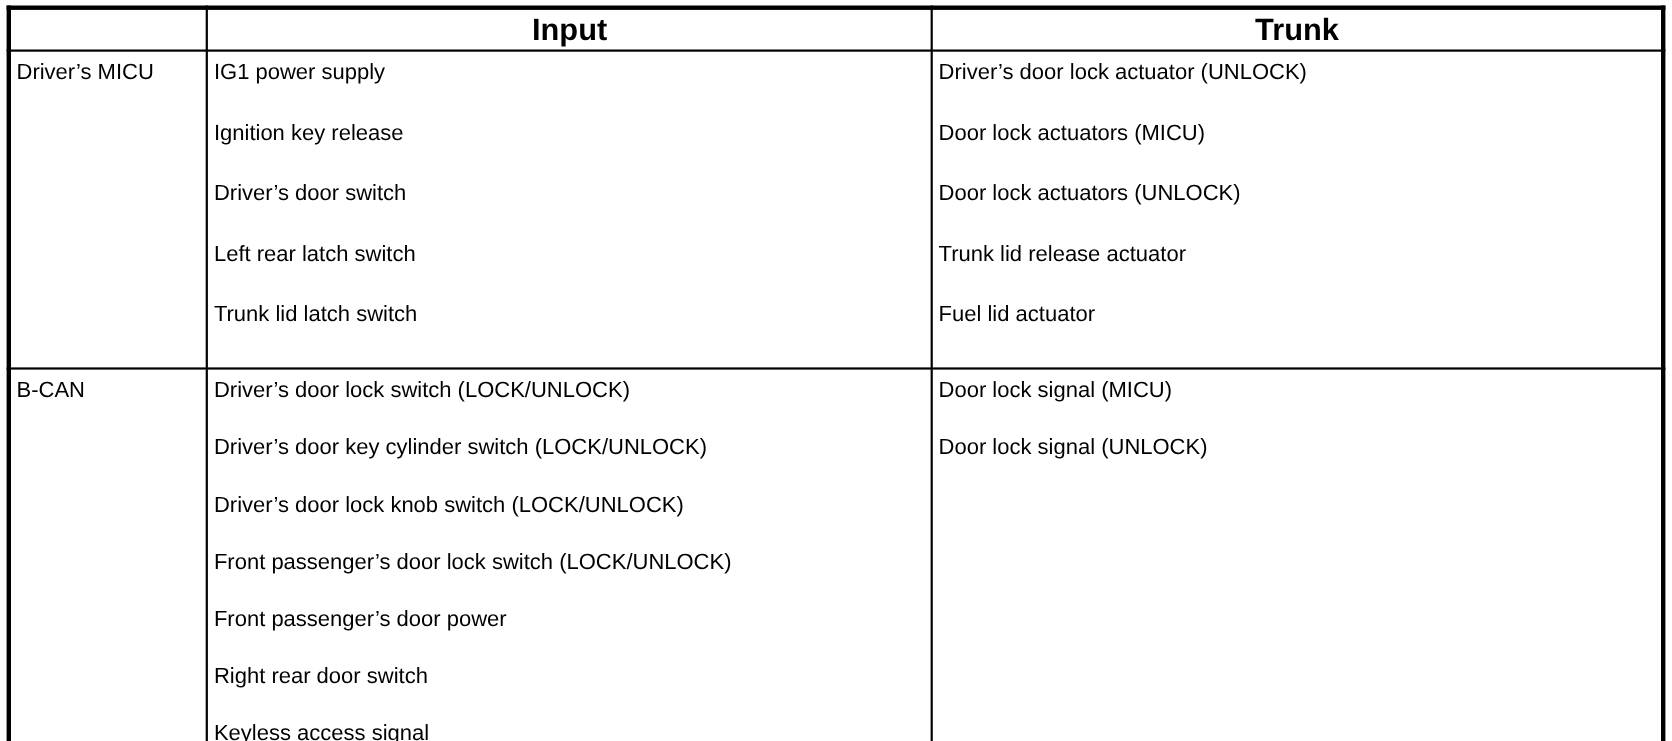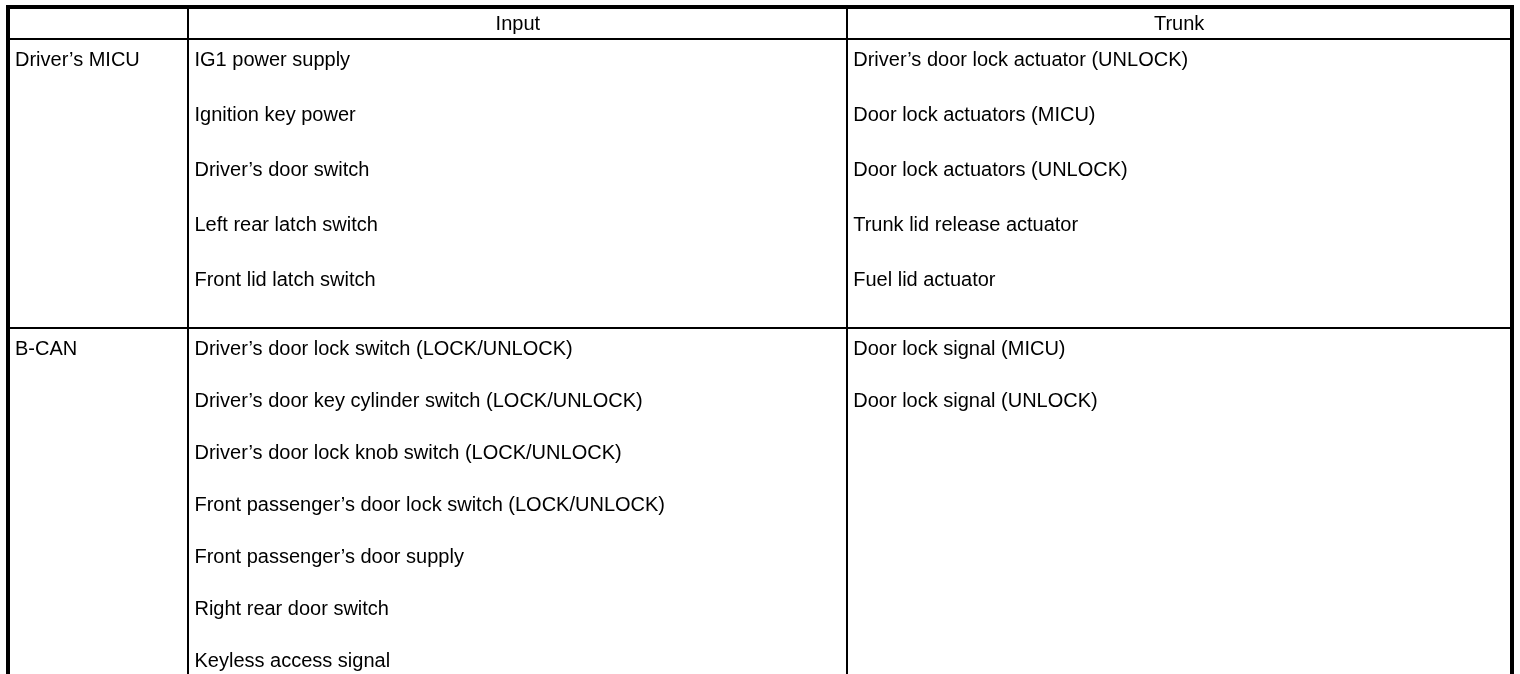--- a/index.html
+++ b/index.html
@@ -30,22 +30,22 @@
     border: 2px solid #000000;
   }
   table.io-table {
     border: 4px solid #000000;
   }
   col.c-source { width: 180px; }
   col.c-input  { width: 657px; }
   col.c-output { width: 663px; }
   th.head-cell {
     height: 32px;
-    font-size: 20px;
-    font-weight: normal;
+    font-size: 28px;
+    font-weight: bold;
     text-align: center;
     vertical-align: middle;
     padding: 2px 14px;
     border-bottom: 3px solid #000000;
   }
   td.body-cell {
     vertical-align: top;
     padding: 8px 4px 4px 5px;
     font-size: 20px;
     line-height: 22px;
@@ -79,41 +79,41 @@
         <th class="head-cell"></th>
         <th class="head-cell">Input</th>
         <th class="head-cell">Trunk</th>
       </tr>
     </thead>
     <tbody>
       <tr class="row-a">
         <td class="body-cell source-cell">Driver’s MICU</td>
         <td class="body-cell">
             <div class="cell-item">IG1 power supply</div>
-            <div class="cell-item">Ignition key power</div>
+            <div class="cell-item">Ignition key release</div>
             <div class="cell-item">Driver’s door switch</div>
             <div class="cell-item">Left rear latch switch</div>
-            <div class="cell-item">Front lid latch switch</div>
+            <div class="cell-item">Trunk lid latch switch</div>
           </td>
         <td class="body-cell">
             <div class="cell-item">Driver’s door lock actuator (UNLOCK)</div>
             <div class="cell-item">Door lock actuators (MICU)</div>
             <div class="cell-item">Door lock actuators (UNLOCK)</div>
             <div class="cell-item">Trunk lid release actuator</div>
             <div class="cell-item">Fuel lid actuator</div>
           </td>
       </tr>
       <tr class="row-b">
         <td class="body-cell source-cell">B-CAN</td>
         <td class="body-cell">
             <div class="cell-item">Driver’s door lock switch (LOCK/UNLOCK)</div>
             <div class="cell-item">Driver’s door key cylinder switch (LOCK/UNLOCK)</div>
             <div class="cell-item">Driver’s door lock knob switch (LOCK/UNLOCK)</div>
             <div class="cell-item">Front passenger’s door lock switch (LOCK/UNLOCK)</div>
-            <div class="cell-item">Front passenger’s door supply</div>
+            <div class="cell-item">Front passenger’s door power</div>
             <div class="cell-item">Right rear door switch</div>
             <div class="cell-item">Keyless access signal</div>
           </td>
         <td class="body-cell">
             <div class="cell-item">Door lock signal (MICU)</div>
             <div class="cell-item">Door lock signal (UNLOCK)</div>
           </td>
       </tr>
     </tbody>
   </table>

